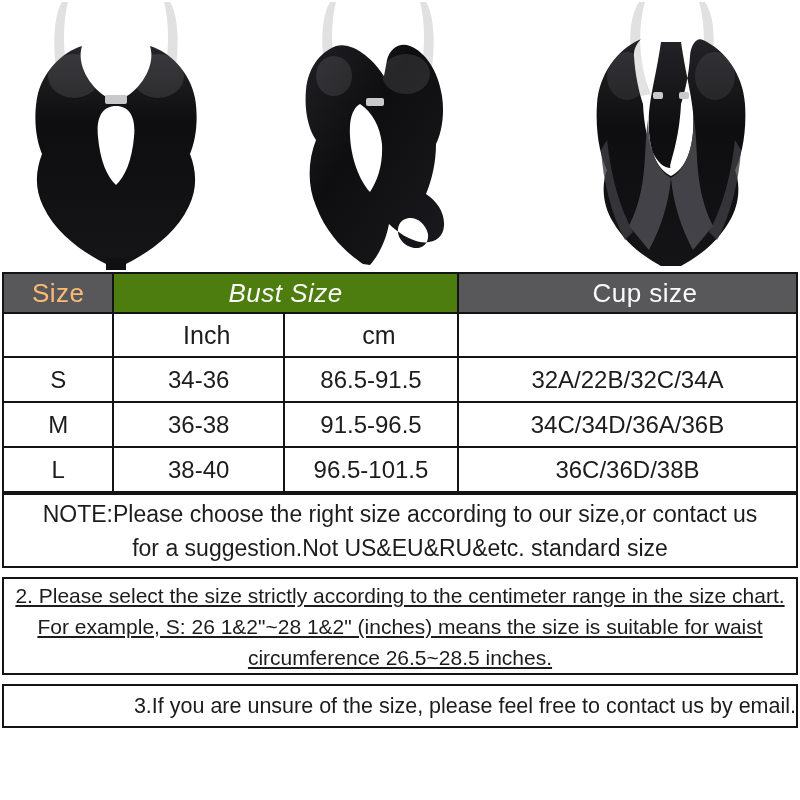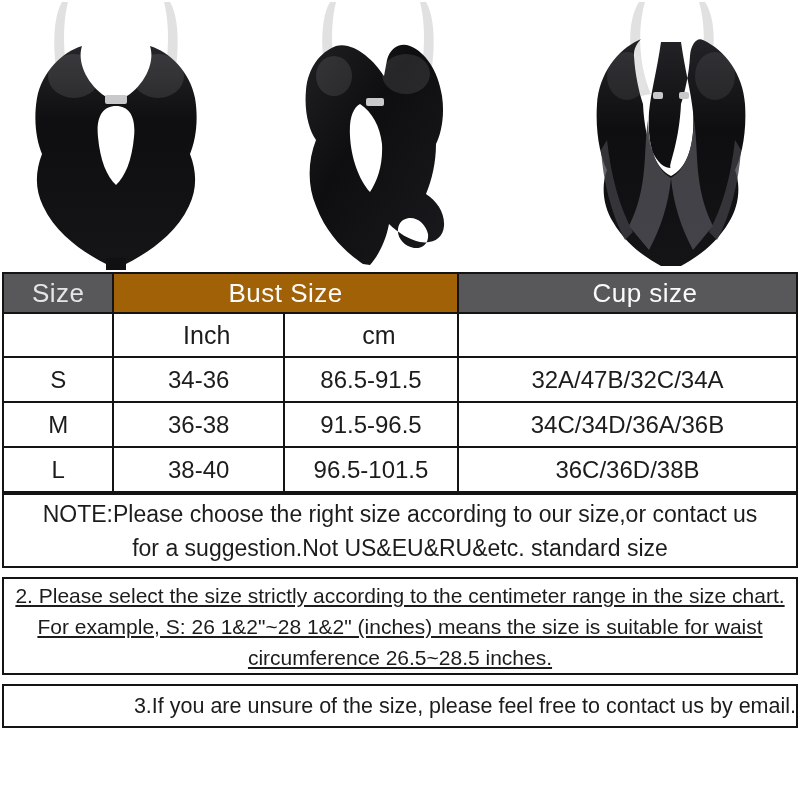--- a/index.html
+++ b/index.html
@@ -188,35 +188,35 @@
 
 <table class="size-table">
   <colgroup>
     <col class="col-size">
       <col class="col-inch">
       <col class="col-cm">
       <col class="col-cup">
   </colgroup>
   <tbody>
     <tr class="hdr">
-      <th style="background:#58585a;color:#e5e5e5;">Size</th>
-      <th colspan="2" style="background:#a16207;color:#fafafa;">Bust Size</th>
+      <th style="background:#58585a;color:#fdba74;">Size</th>
+      <th colspan="2" style="background:#4d7c0f;color:#fafafa;font-style:italic;">Bust Size</th>
       <th style="background:#58585a;color:#fafafa;padding-left:35px;">Cup size</th>
     </tr>
     <tr class="units">
       <td></td>
       <td>Inch</td>
       <td>cm</td>
       <td></td>
     </tr>
     <tr class="datarow">
       <td>S</td>
       <td>34-36</td>
       <td>86.5-91.5</td>
-      <td>32A/47B/32C/34A</td>
+      <td>32A/22B/32C/34A</td>
     </tr>
     <tr class="datarow">
       <td>M</td>
       <td>36-38</td>
       <td>91.5-96.5</td>
       <td>34C/34D/36A/36B</td>
     </tr>
     <tr class="datarow">
       <td>L</td>
       <td>38-40</td>

